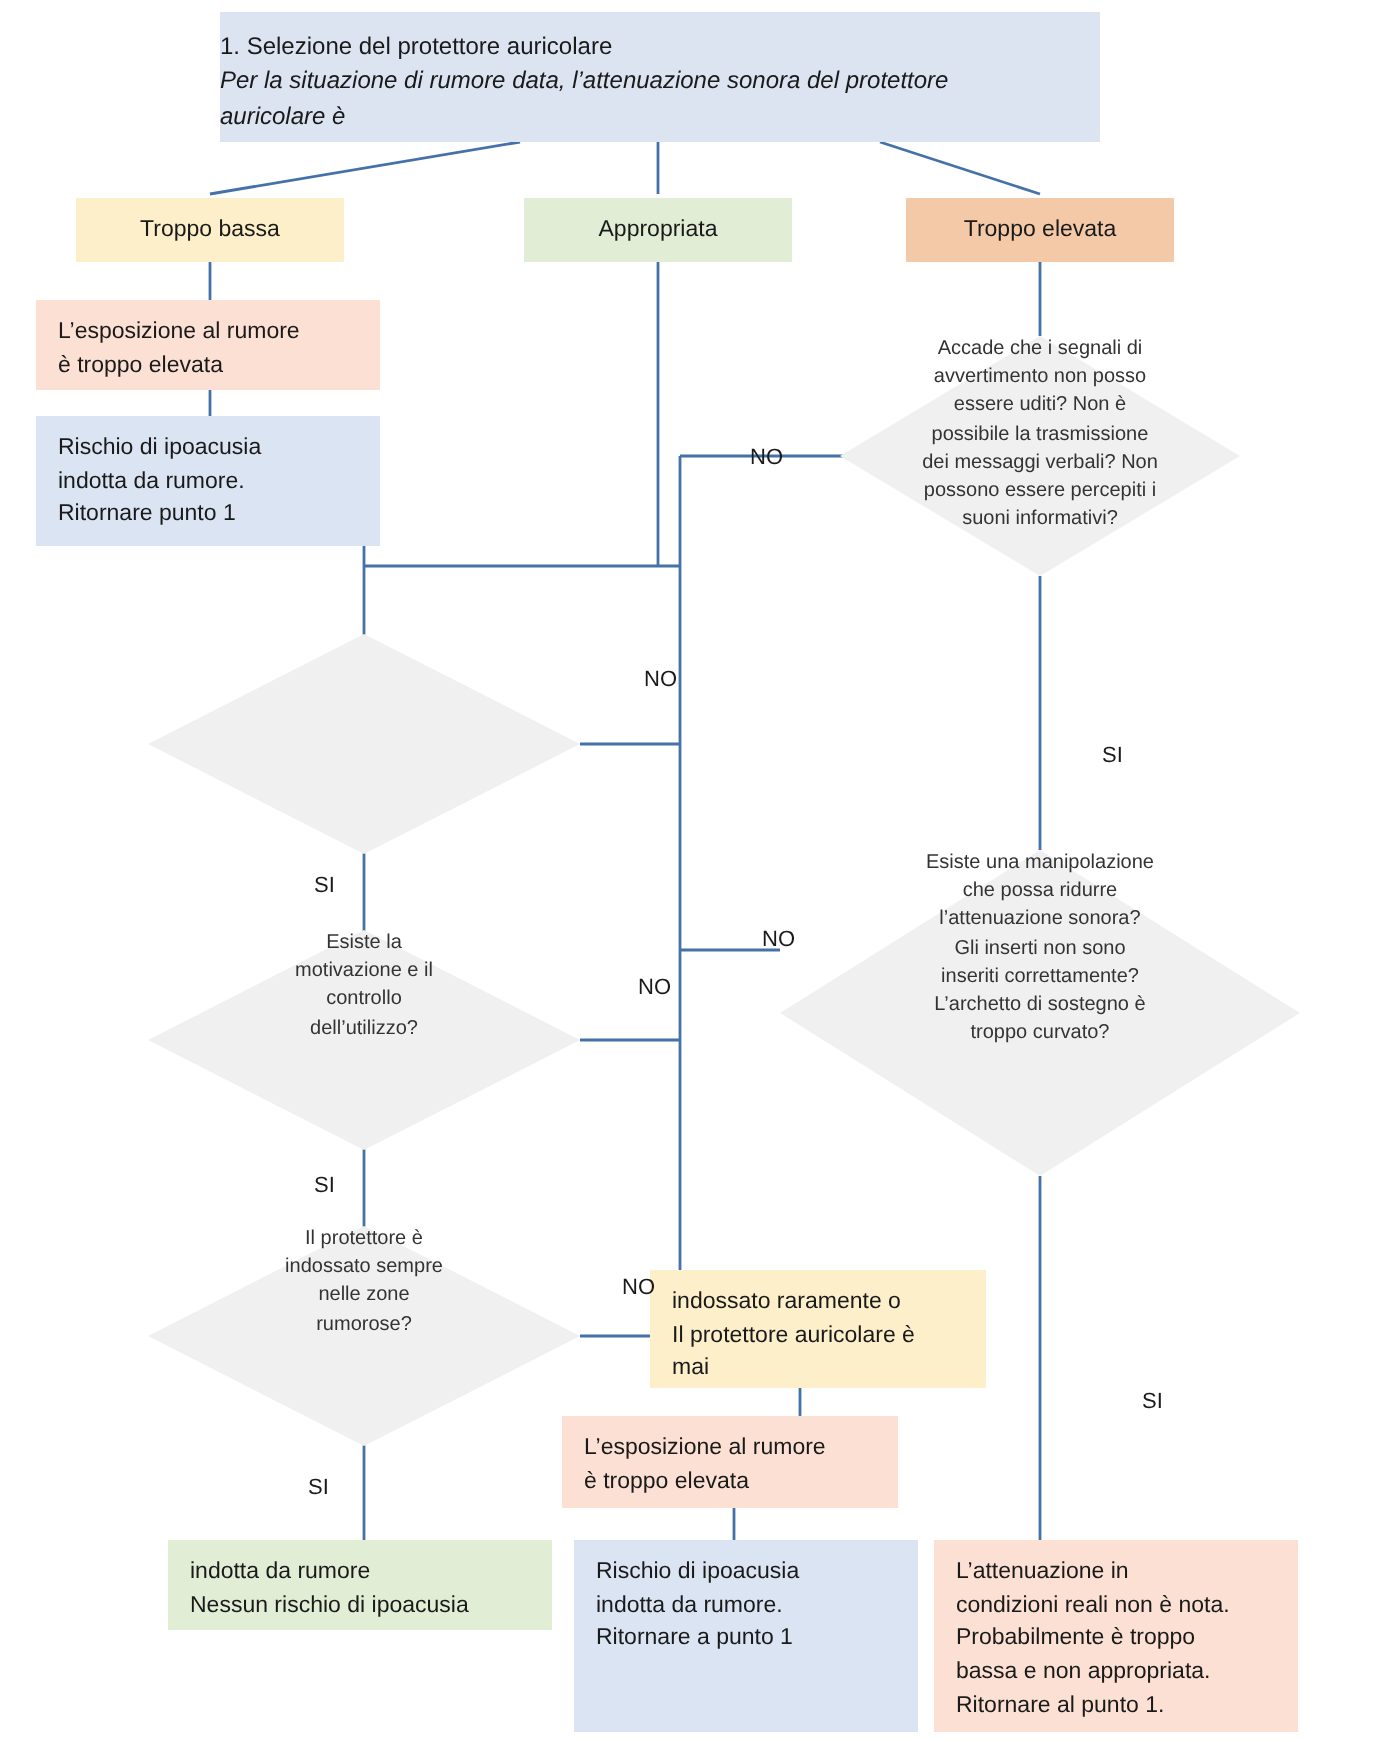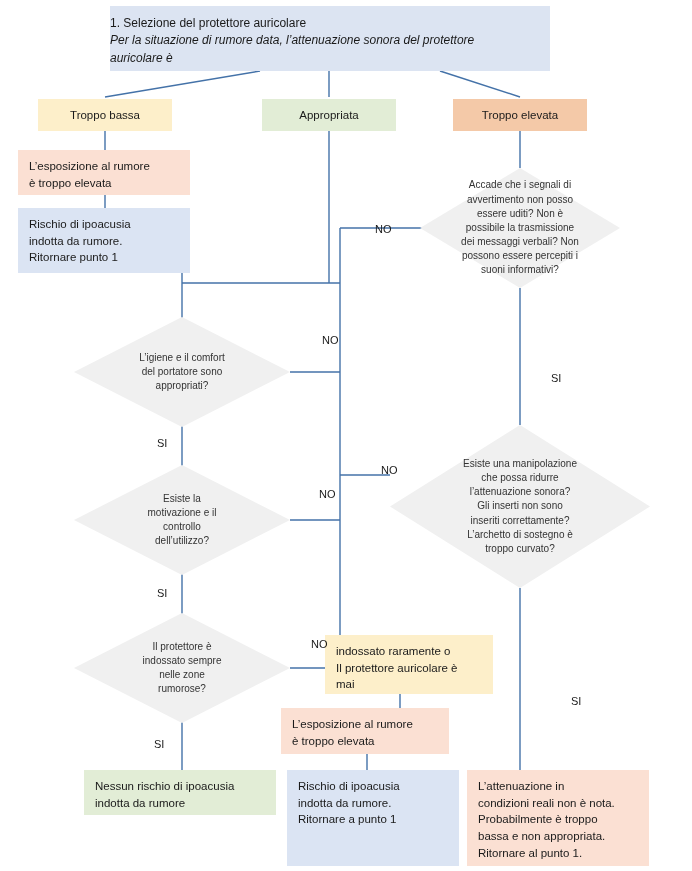--- a/index.html
+++ b/index.html
@@ -54,21 +54,21 @@
   .opt {
     display: flex;
     align-items: center;
     justify-content: center;
     font-size: 11.5px;
   }
 
   .diamond {
     position: absolute;
     display: flex;
-    align-items: center;
+    align-items: flex-start;
     justify-content: center;
   }
   .diamond .dshape {
     position: absolute;
     left: 0; top: 0;
     width: 100%; height: 100%;
     background: #f0f0f0;
     clip-path: polygon(50% 0%, 100% 50%, 50% 100%, 0% 50%);
   }
   .diamond .dtext {
@@ -184,25 +184,20 @@
       <span class="ln">l’attenuazione sonora?</span>
       <span class="ln">Gli inserti non sono</span>
       <span class="ln">inseriti correttamente?</span>
       <span class="ln">L’archetto di sostegno è</span>
       <span class="ln">troppo curvato?</span>
     </div>
   </div>
 
   <div class="diamond" style="left:74px; top:317px; width:216px; height:110px;">
     <div class="dshape"></div>
-    <div class="dtext">
-      <span class="ln">L’igiene e il comfort</span>
-      <span class="ln">del portatore sono</span>
-      <span class="ln">appropriati?</span>
-    </div>
   </div>
 
   <div class="diamond" style="left:74px; top:465px; width:216px; height:110px;">
     <div class="dshape"></div>
     <div class="dtext">
       <span class="ln">Esiste la</span>
       <span class="ln">motivazione e il</span>
       <span class="ln">controllo</span>
       <span class="ln">dell’utilizzo?</span>
     </div>
@@ -223,22 +218,22 @@
     <span class="ln">Il protettore auricolare è</span>
     <span class="ln">mai</span>
   </div>
 
   <div class="node boxnode b-peach" style="left:281px; top:708px; width:168px; height:46px;">
     <span class="ln">L’esposizione al rumore</span>
     <span class="ln">è troppo elevata</span>
   </div>
 
   <div class="node boxnode b-green" style="left:84px; top:770px; width:192px; height:45px;">
+    <span class="ln">indotta da rumore</span>
     <span class="ln">Nessun rischio di ipoacusia</span>
-    <span class="ln">indotta da rumore</span>
   </div>
 
   <div class="node boxnode b-lblue" style="left:287px; top:770px; width:172px; height:96px;">
     <span class="ln">Rischio di ipoacusia</span>
     <span class="ln">indotta da rumore.</span>
     <span class="ln">Ritornare a punto 1</span>
   </div>
 
   <div class="node boxnode b-peach" style="left:467px; top:770px; width:182px; height:96px;">
     <span class="ln">L’attenuazione in</span>

